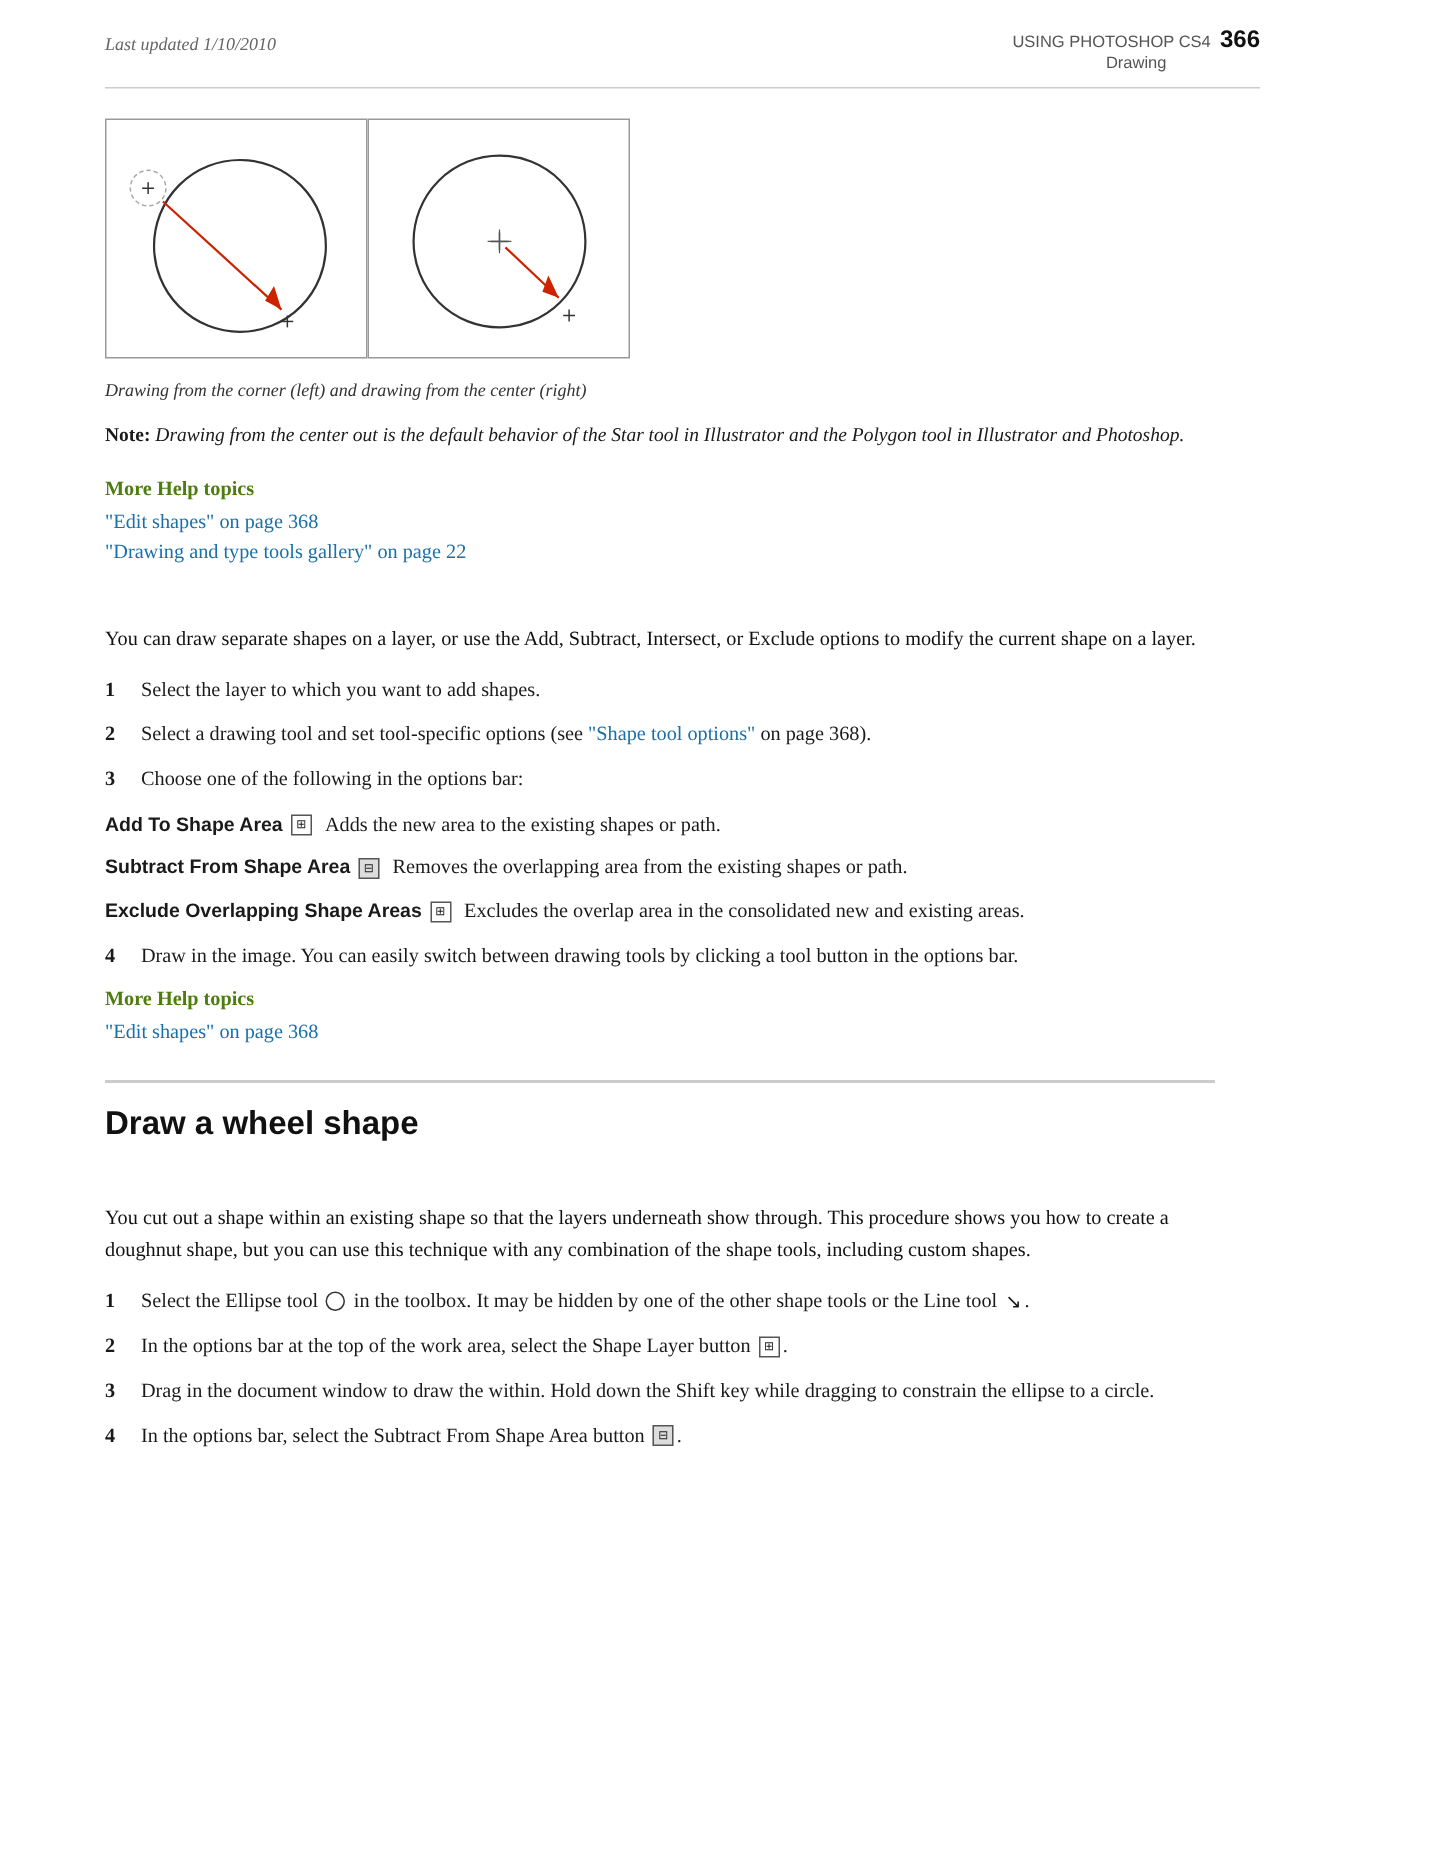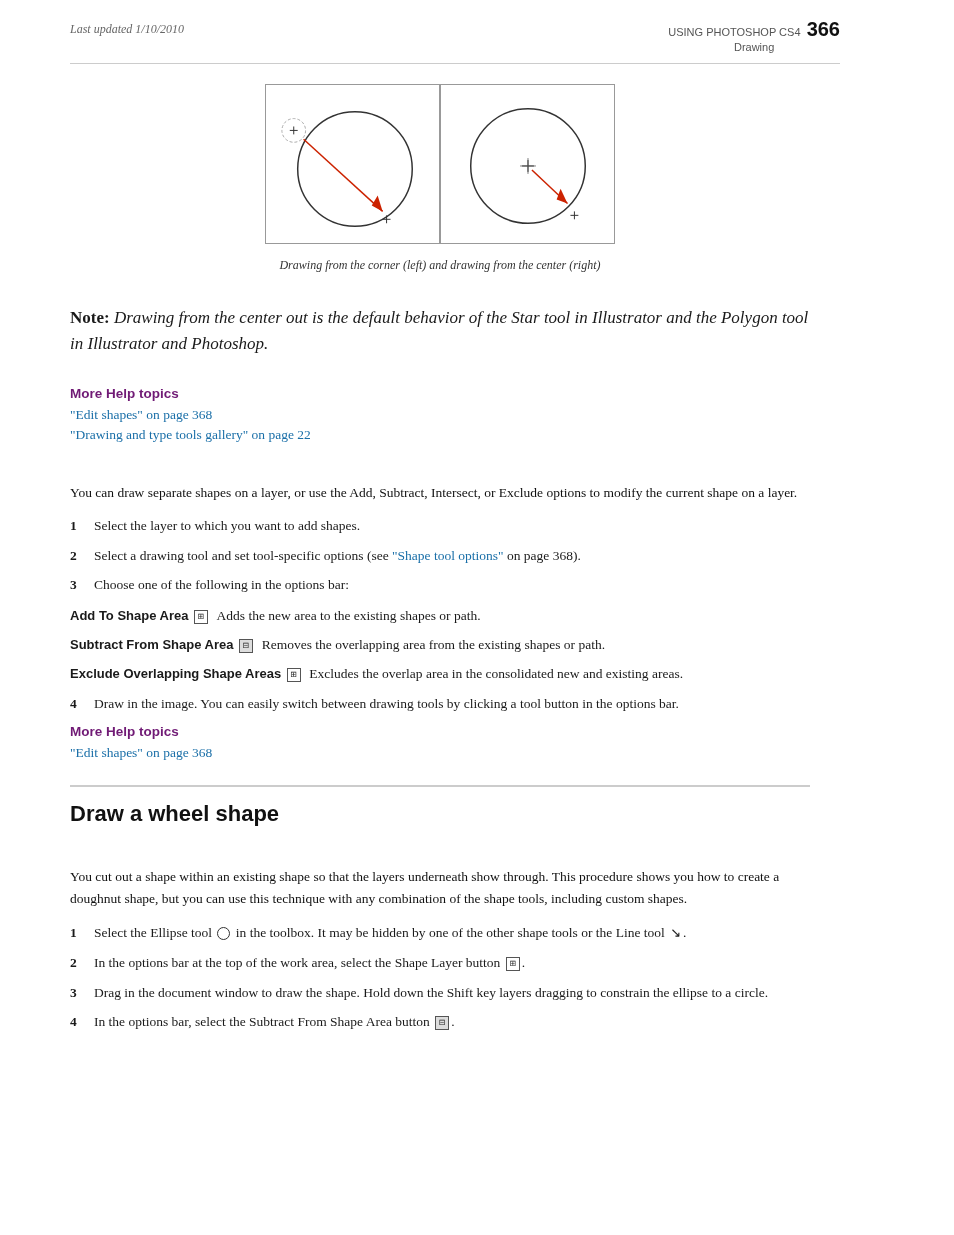--- a/index.html
+++ b/index.html
@@ -38,21 +38,21 @@
     }
 
     .header-right {
       text-align: right;
       font-size: 12px;
       color: #444;
       font-family: Arial, sans-serif;
     }
 
     .header-right .page-num {
-      font-size: 20px;
+      font-size: 16px;
       font-weight: bold;
       color: #111;
     }
 
     .header-right .chapter-label {
       display: block;
       font-size: 11px;
       color: #555;
       text-align: center;
     }
@@ -66,22 +66,22 @@
 
     
     .content {
       padding: 20px 70px 30px 70px;
     }
 
     
     .image-section {
       display: flex;
       flex-direction: column;
-      align-items: center;
-      margin-bottom: 32px;
+      align-items: flex-start;
+      margin-bottom: 12px;
     }
 
     .diagrams-row {
       display: flex;
       gap: 0px;
       margin-bottom: 8px;
     }
 
     .diagram-box {
       border: 1px solid #999;
@@ -100,37 +100,37 @@
 
     .image-caption {
       font-size: 12px;
       font-style: italic;
       color: #333;
       margin-top: 6px;
     }
 
     
     .note-para {
-      font-size: 17px;
+      font-size: 13px;
       line-height: 1.55;
-      margin-bottom: 28px;
+      margin-bottom: 18px;
       font-style: italic;
     }
 
     .note-para strong {
       font-style: normal;
       font-weight: bold;
     }
 
     
     .section-heading {
-      font-family: Liberation Sans, sans-serif;
-      font-size: 13.5px;
-      font-weight: bold;
-      color: #701a75;
+      font-family: Liberation Serif, serif;
+      font-size: 13.5px;
+      font-weight: bold;
+      color: #4d7c0f;
       margin-bottom: 6px;
       margin-top: 4px;
     }
 
     
     a {
       color: #1a6fa8;
       text-decoration: none;
     }
 
@@ -343,21 +343,21 @@
       <li>
         <span class="step-num">1</span>
         <span>Select the Ellipse tool <span class="ellipse-icon"></span> in the toolbox. It may be hidden by one of the other shape tools or the Line tool <span style="display:inline-block;font-size:13px;vertical-align:middle;margin:0 2px;">↘</span>.</span>
       </li>
       <li>
         <span class="step-num">2</span>
         <span>In the options bar at the top of the work area, select the Shape Layer button <span class="icon-inline" style="font-size:8px;">⊞</span>.</span>
       </li>
       <li>
         <span class="step-num">3</span>
-        <span>Drag in the document window to draw the shape. Hold down the Shift key layers dragging to constrain the ellipse to a circle.</span>
+        <span>Drag in the document window to draw the within. Hold down the Shift key while dragging to constrain the ellipse to a circle.</span>
       </li>
       <li>
         <span class="step-num">4</span>
         <span>In the options bar, select the Subtract From Shape Area button <span class="icon-inline" style="font-size:8px; background:#ddd;">⊟</span>.</span>
       </li>
     </ol>
 
   </div>
 </div>
 

